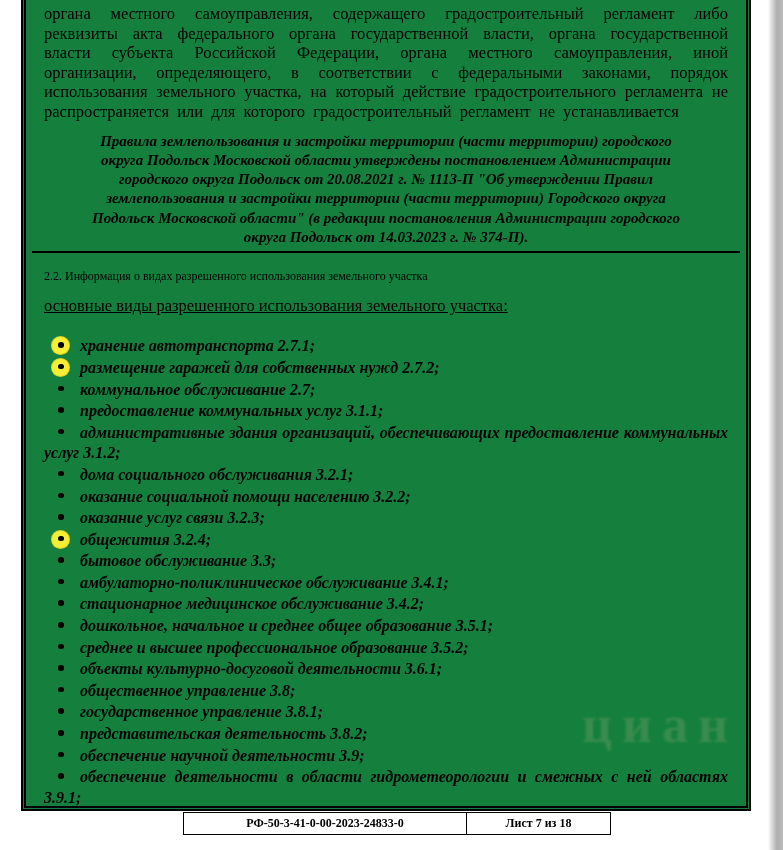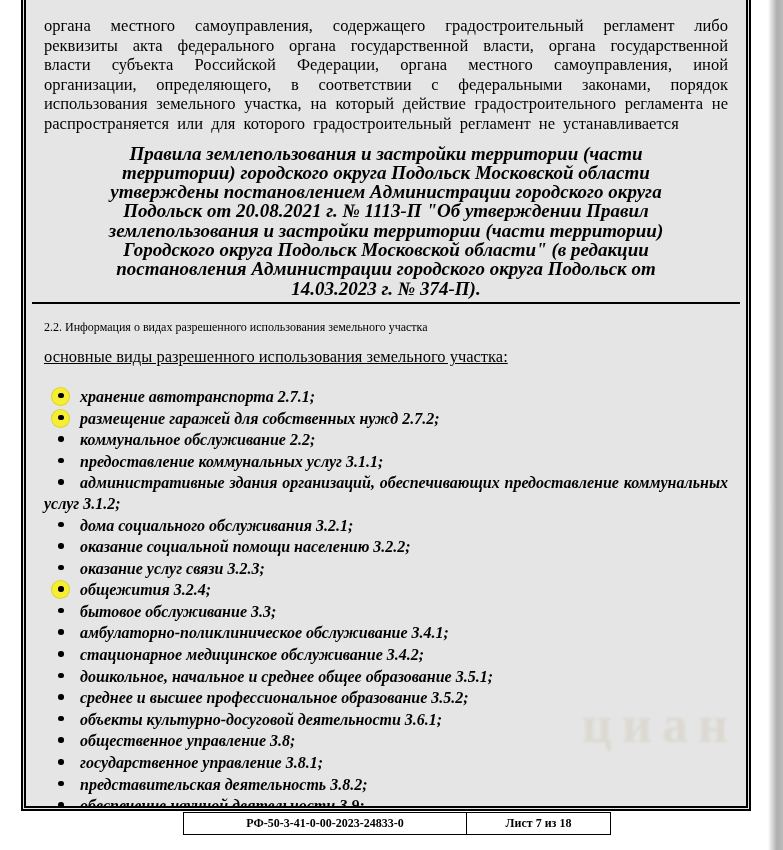--- a/index.html
+++ b/index.html
@@ -28,36 +28,36 @@
   
   .doc-box {
     position: absolute;
     left: 21px;
     top: 0;
     width: 730px;
     height: 811px;
     box-sizing: border-box;
     border: 5px double #000000;
     border-top: none;
-    padding: 16px 18px 6px 18px;
-    background: #e5e5e5;
+    padding: 4px 18px 6px 18px;
+    background: #15803d;
     overflow: hidden;
   }
 
   .intro {
     margin: 0;
     font-size: 16.5px;
     line-height: 19.6px;
     text-align: justify;
     word-spacing: 4px;
   }
 
   .regulation {
     margin: 10px 44px 0 44px;
-    font-size: 19px;
+    font-size: 15px;
     line-height: 19.3px;
     font-weight: 700;
     font-style: italic;
     text-align: center;
   }
 
   .rule {
     margin: 4px -12px 0 -12px;
     border-top: 2px solid #000000;
     height: 0;
@@ -169,21 +169,21 @@
 
   <div class="rule"></div>
 
   <p class="heading">2.2. Информация о видах разрешенного использования земельного участка</p>
 
   <p class="list-intro">основные виды разрешенного использования земельного участка:</p>
 
   <div class="list">
       <div class="li"><span class="bullet hl"></span><span>хранение автотранспорта 2.7.1;</span></div>
       <div class="li"><span class="bullet hl"></span><span>размещение гаражей для собственных нужд 2.7.2;</span></div>
-      <div class="li"><span class="bullet"></span><span>коммунальное обслуживание 2.2;</span></div>
+      <div class="li"><span class="bullet"></span><span>коммунальное обслуживание 2.7;</span></div>
       <div class="li"><span class="bullet"></span><span>предоставление коммунальных услуг 3.1.1;</span></div>
       <div class="li"><span class="bullet"></span><span>административные здания организаций, обеспечивающих предоставление коммунальных услуг 3.1.2;</span></div>
       <div class="li"><span class="bullet"></span><span>дома социального обслуживания 3.2.1;</span></div>
       <div class="li"><span class="bullet"></span><span>оказание социальной помощи населению 3.2.2;</span></div>
       <div class="li"><span class="bullet"></span><span>оказание услуг связи 3.2.3;</span></div>
       <div class="li"><span class="bullet hl"></span><span>общежития 3.2.4;</span></div>
       <div class="li"><span class="bullet"></span><span>бытовое обслуживание 3.3;</span></div>
       <div class="li"><span class="bullet"></span><span>амбулаторно-поликлиническое обслуживание 3.4.1;</span></div>
       <div class="li"><span class="bullet"></span><span>стационарное медицинское обслуживание 3.4.2;</span></div>
       <div class="li"><span class="bullet"></span><span>дошкольное, начальное и среднее общее образование 3.5.1;</span></div>

